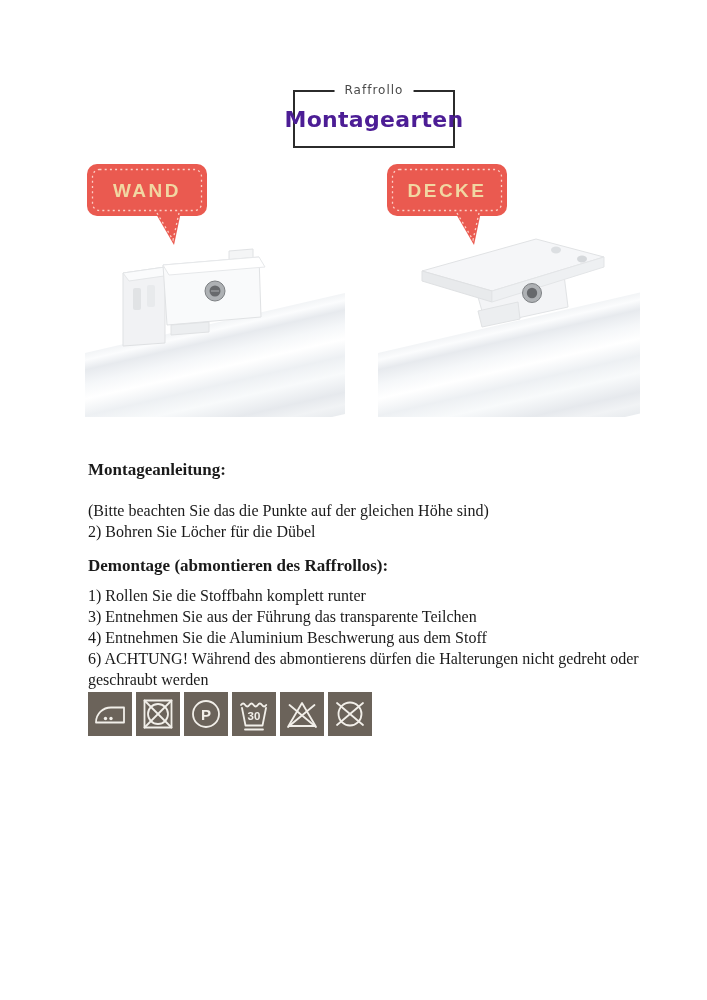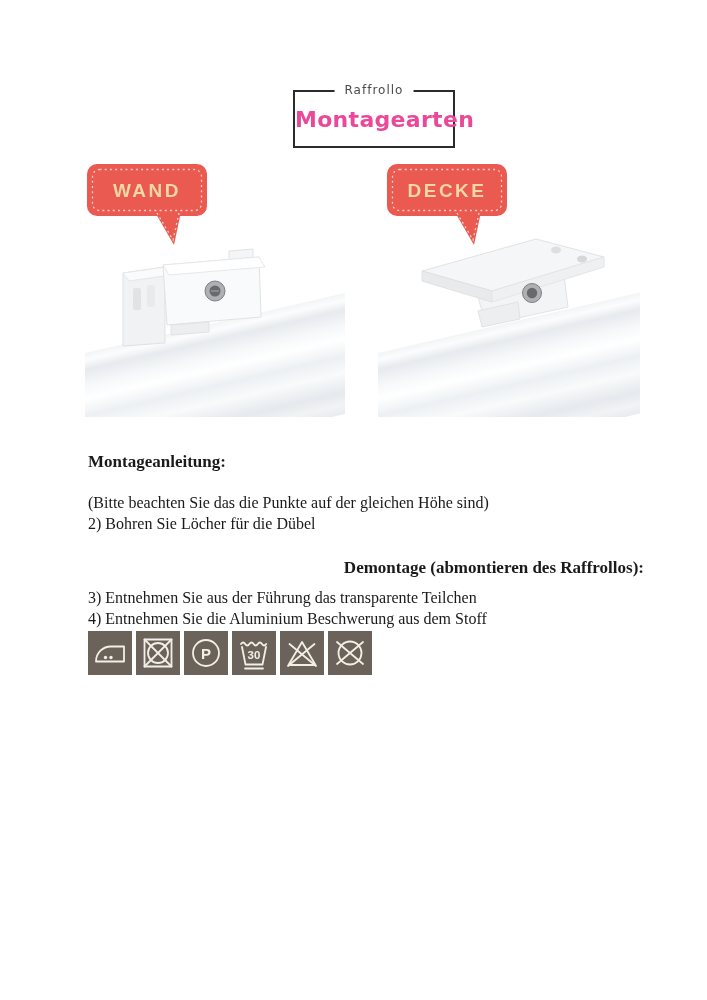--- a/index.html
+++ b/index.html
@@ -15,31 +15,31 @@
   .page{
     position:relative;width:707px;height:1000px;margin:0 auto;
     background:#ffffff;overflow:hidden;
     font-family:"Liberation Serif", serif;color:var(--ink);
   }
 
   
   .logo-box{
     position:absolute;left:293px;top:90px;width:158px;height:54px;
     border:2px solid var(--logo-border);
-    display:flex;align-items:center;justify-content:flex-start;
+    display:flex;align-items:center;justify-content:center;
   }
   .logo-small{
     position:absolute;top:-9px;left:50%;transform:translateX(-50%);
     background:#ffffff;padding:0 10px;white-space:nowrap;
     font-family:"DejaVu Sans", sans-serif;font-size:12px;color:#4a4a4a;
     letter-spacing:1px;
   }
   .logo-title{
     font-family:"DejaVu Sans", sans-serif;font-weight:bold;
-    font-size:22px;color:#ec4899;letter-spacing:.3px;white-space:nowrap;
+    font-size:22px;color:#4c1d95;letter-spacing:.3px;white-space:nowrap;
   }
 
   
   .photo{position:absolute;top:213px;height:204px;overflow:hidden;background:#fff;}
   .photo-left{left:85px;width:260px;}
   .photo-right{left:378px;width:262px;}
   .rail{
     position:absolute;left:-50px;top:108px;width:390px;height:118px;
     transform:rotate(-13deg);
     background:linear-gradient(180deg,
@@ -54,22 +54,22 @@
   .bubble{position:absolute;width:126px;height:88px;z-index:5;}
   .bubble-wand{left:86px;top:163px;}
   .bubble-decke{left:386px;top:163px;}
   .bubble text{
     font-family:"Liberation Sans", sans-serif;font-weight:bold;
     font-size:19px;letter-spacing:2.5px;
   }
 
   
   .text-col{position:absolute;left:88px;top:443px;width:556px;font-size:16px;line-height:21px;}
-  .heading{font-weight:bold;font-size:17px;margin:8px 0 20px 0;}
-  .heading.h-demontage{margin:23px 0 9px 0;text-align:right;}
+  .heading{font-weight:bold;font-size:17px;margin:16px 0 20px 0;}
+  .heading.h-demontage{margin:13px 0 9px 0;}
   .heading.h-wasch{margin:8px 0 10px 0;}
   .lines .line{min-height:21px;}
 
   
   .icons-row{display:flex;gap:4px;margin-top:2px;}
   .care-tile{display:block;}
   .care-tile .sym{fill:none;stroke:var(--icon-line);stroke-width:1.8;stroke-linecap:round;stroke-linejoin:round;}
   .care-tile text{
     fill:var(--icon-line);font-family:"Liberation Sans", sans-serif;font-weight:bold;
   }
@@ -134,22 +134,24 @@
 
   <div class="text-col">
     <div class="heading">Montageanleitung:</div>
     <div class="lines">
         <div class="line">(Bitte beachten Sie das die Punkte auf der gleichen Höhe sind)</div>
         <div class="line">2) Bohren Sie Löcher für die Dübel</div>
       </div>
 
     <div class="heading h-demontage">Demontage (abmontieren des Raffrollos):</div>
     <div class="lines">
+        <div class="line">1) Rollen Sie die Stoffbahn komplett runter</div>
         <div class="line">3) Entnehmen Sie aus der Führung das transparente Teilchen</div>
         <div class="line">4) Entnehmen Sie die Aluminium Beschwerung aus dem Stoff</div>
+        <div class="line">6) ACHTUNG! Während des abmontierens dürfen die Halterungen nicht gedreht oder geschraubt werden</div>
       </div>
 
 
     <div class="icons-row">
 
       <svg class="care-tile" width="44" height="44" viewBox="0 0 44 44">
         <rect width="44" height="44" style="fill:var(--icon-tile)"></rect>
         <path class="sym" d="M8 30.5 C8 21.5 15 15.5 23 15.5 L36 15.5 L36 30.5 Z"></path>
         <circle cx="17.5" cy="26.5" r="1.7" style="fill:var(--icon-line)" stroke="none"></circle>
         <circle cx="23" cy="26.5" r="1.7" style="fill:var(--icon-line)" stroke="none"></circle>

